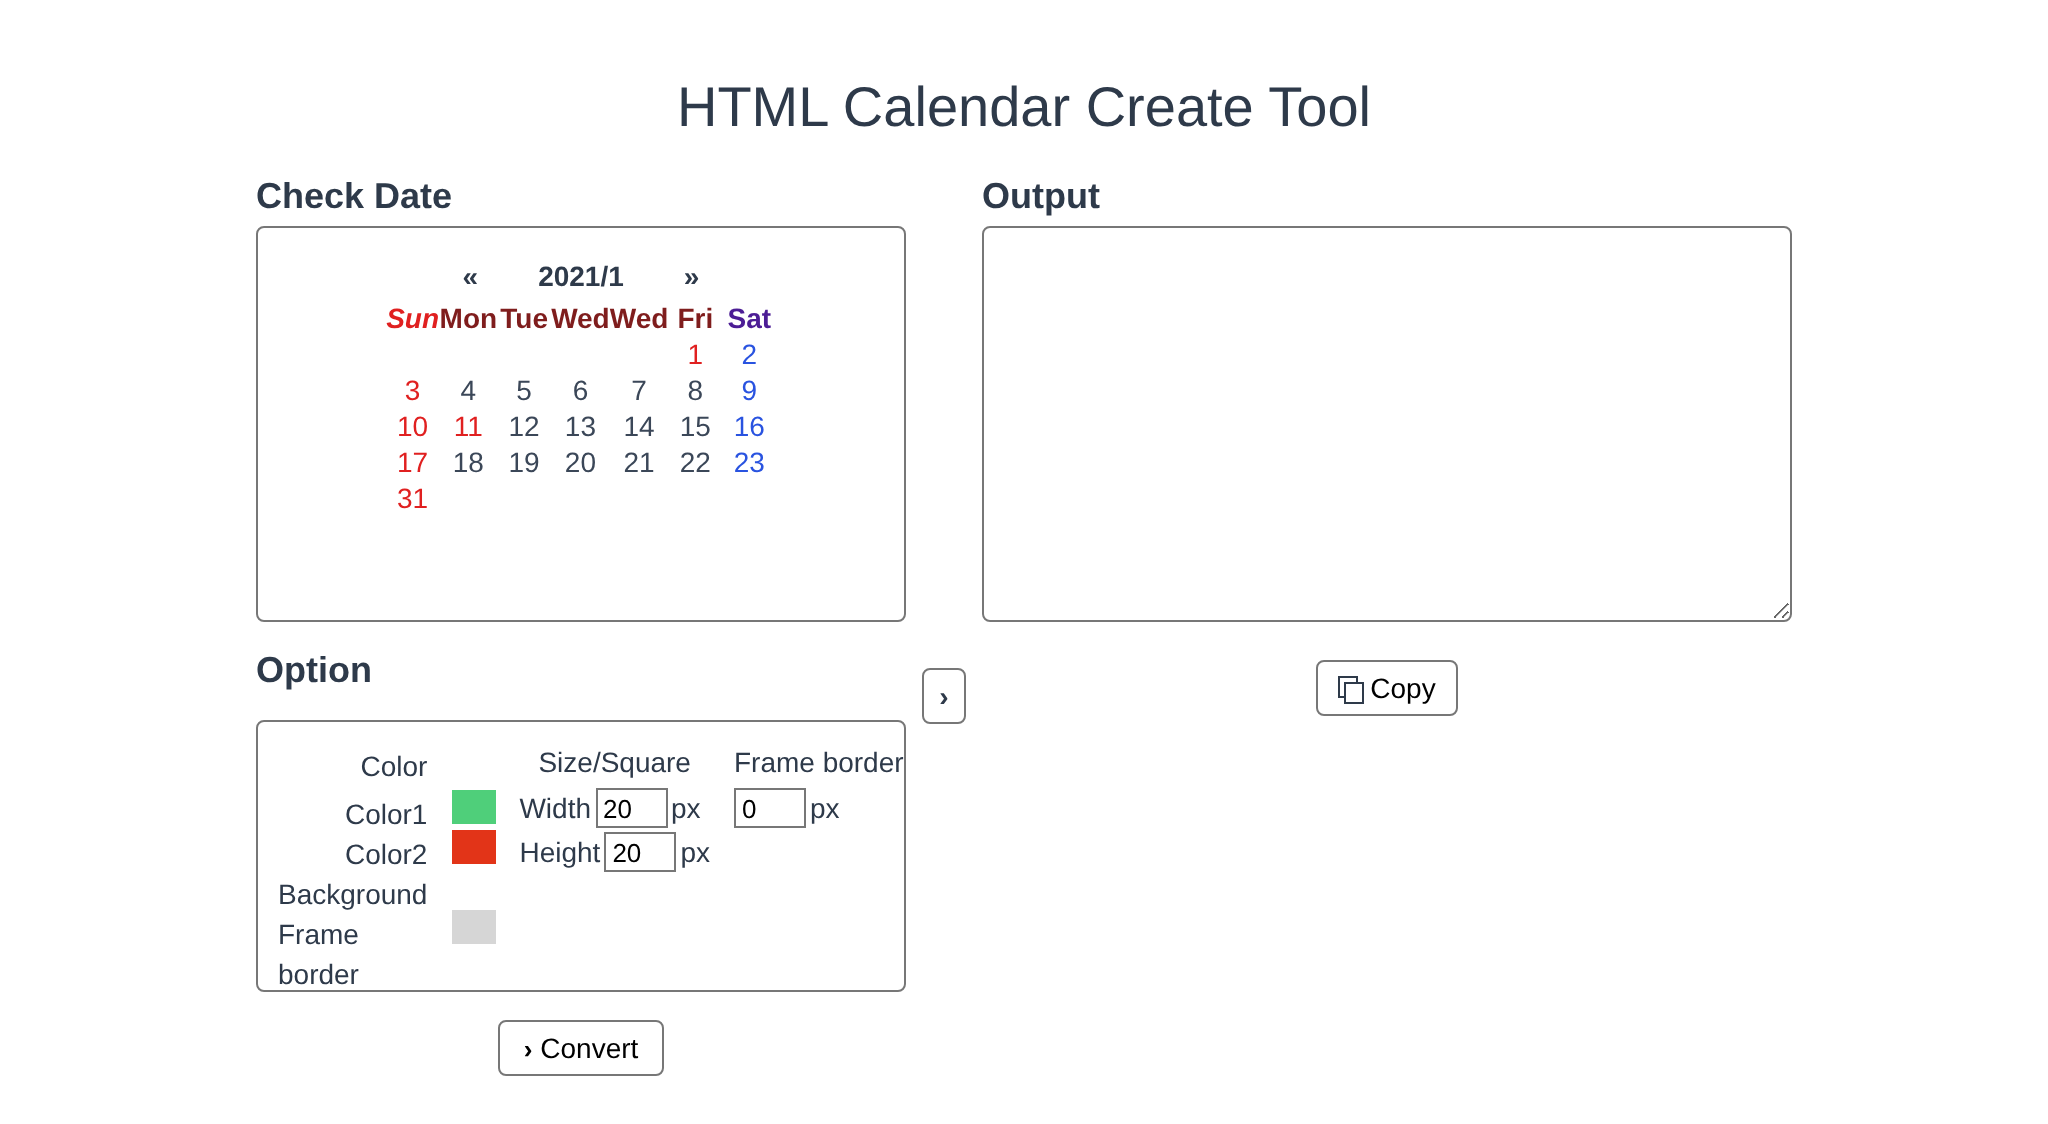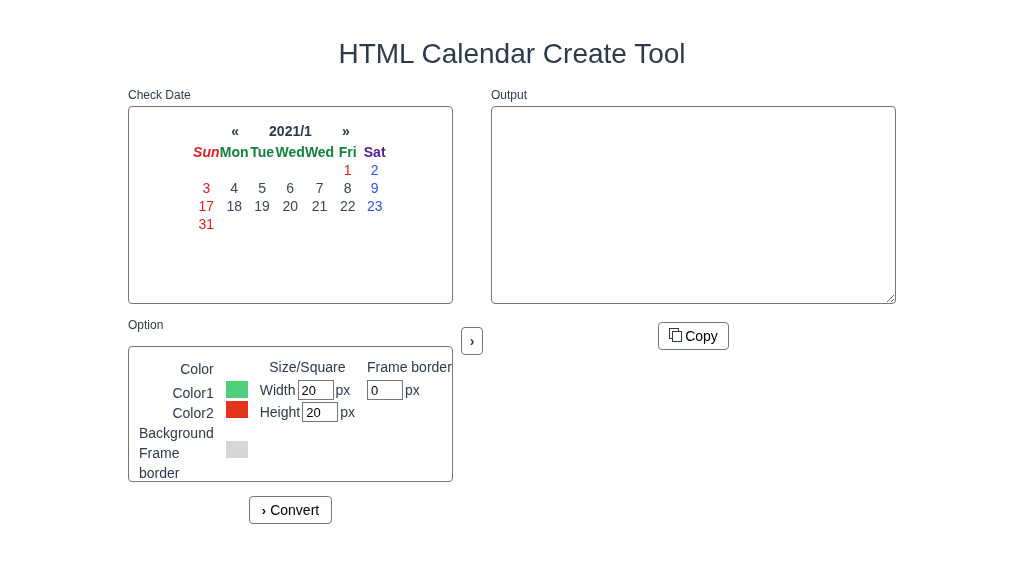--- a/index.html
+++ b/index.html
@@ -27,22 +27,22 @@
     justify-content: center;
     gap: 8px;
   }
   .left-col {
     width: 325px;
   }
   .right-col {
     width: 405px;
   }
   .section-label {
-    font-size: 12px;
-    font-weight: 400;
+    font-size: 18px;
+    font-weight: 700;
     color: #2e3a4a;
     margin-bottom: 4px;
   }
   .panel {
     border: 1px solid #777;
     border-radius: 4px;
     padding: 16px 6px;
     background: #fff;
   }
   .calendar-panel {
@@ -76,21 +76,21 @@
   .cal-table th, .cal-table td {
     width: 27px;
     height: 18px;
     text-align: center;
     font-size: 14px;
     font-weight: 400;
     padding: 0;
   }
   .cal-table th {
     font-weight: 600;
-    color: #15803d;
+    color: #7f1d1d;
   }
   .cal-table th.sun { color: #e02020; font-style: italic; }
   .cal-table th.sat { color: #4c1d95; }
   .cal-table td.sun { color: #e02020; }
   .cal-table td.sat { color: #2953e0; }
   .cal-table td.hol { color: #e02020; }
   .cal-table td.n { color: #3b4758; }
 
   .arrow-sep {
     align-self: center;
@@ -122,20 +122,21 @@
     margin-top: 14px;
   }
   .copy-btn {
     border: 1px solid #777;
     background: #fff;
     border-radius: 4px;
     padding: 5px 10px;
     font-size: 14px;
     cursor: pointer;
     display: inline-flex;
+    align-items: center;
     gap: 4px;
   }
   .copy-icon {
     display: inline-block;
     width: 12px;
     height: 12px;
     position: relative;
   }
   .copy-icon::before, .copy-icon::after {
     content: "";
@@ -249,20 +250,29 @@
                   <td class="sat">2</td>
                 </tr>
                 <tr>
                   <td class="sun">3</td>
                   <td class="n">4</td>
                   <td class="n">5</td>
                   <td class="n">6</td>
                   <td class="n">7</td>
                   <td class="n">8</td>
                   <td class="sat">9</td>
+                </tr>
+                <tr>
+                  <td class="sun">10</td>
+                  <td class="hol">11</td>
+                  <td class="n">12</td>
+                  <td class="n">13</td>
+                  <td class="n">14</td>
+                  <td class="n">15</td>
+                  <td class="sat">16</td>
                 </tr>
                 <tr>
                   <td class="sun">17</td>
                   <td class="n">18</td>
                   <td class="n">19</td>
                   <td class="n">20</td>
                   <td class="n">21</td>
                   <td class="n">22</td>
                   <td class="sat">23</td>
                 </tr>

